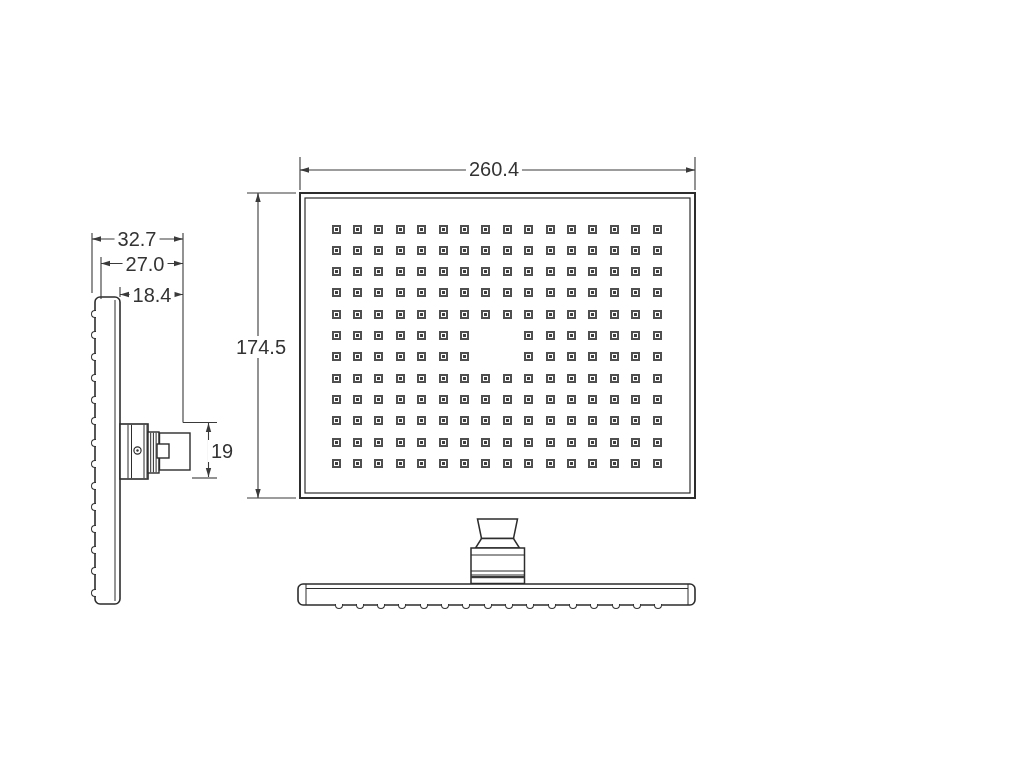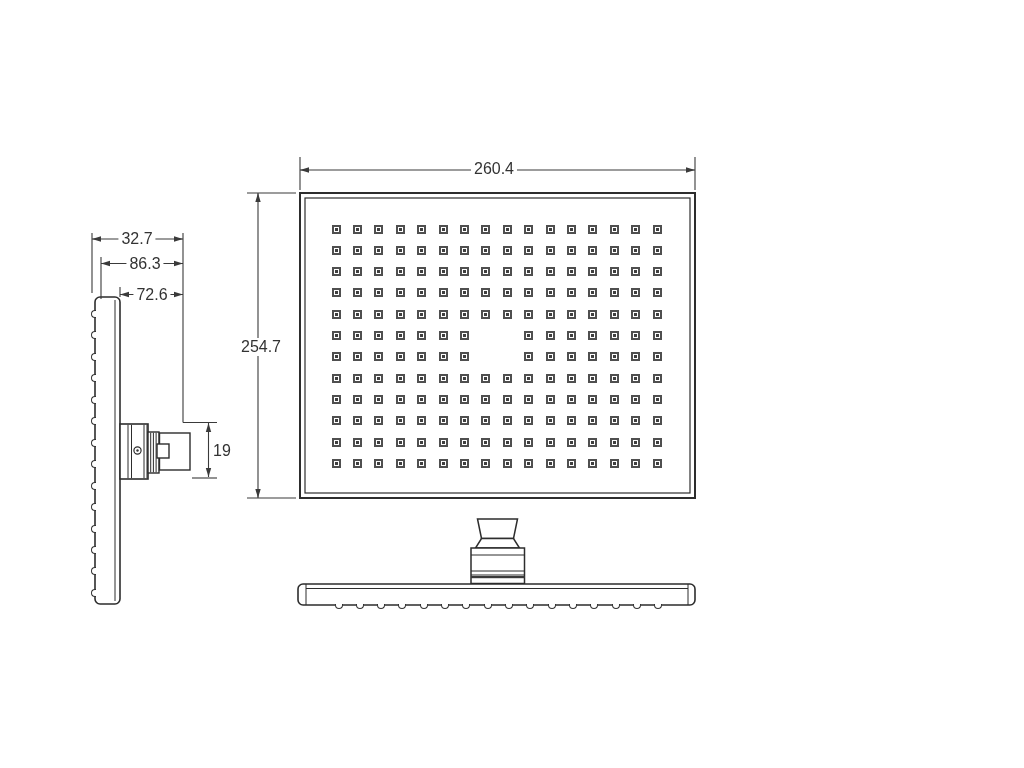--- a/index.html
+++ b/index.html
@@ -3,21 +3,21 @@
 <meta charset="utf-8">
 <style>
   html,body{margin:0;padding:0;background:#fff;}
   #canvas{
     position:relative;width:1024px;height:768px;background:#ffffff;
     font-family:"Liberation Sans", sans-serif;overflow:hidden;
   }
   svg{position:absolute;left:0;top:0;}
   .dim-label{
     position:absolute;transform:translate(-50%,-50%);
-    background:#ffffff;color:#333;font-size:16px;line-height:1;
+    background:#ffffff;color:#333;font-size:20px;line-height:1;
     padding:1px 3px;white-space:nowrap;
   }
   .nozzle{
     position:absolute;width:9px;height:9px;box-sizing:border-box;
     border:2px solid #4f4f4f;background:#fff;
   }
   .nozzle::after{
     content:"";position:absolute;left:1px;top:1px;width:3px;height:3px;background:#3f3f3f;
   }
   .side-bump{
@@ -341,18 +341,18 @@
       <div class="bottom-bump" style="left: 526.47px; top: 604px;"></div>
       <div class="bottom-bump" style="left: 547.8px; top: 604px;"></div>
       <div class="bottom-bump" style="left: 569.13px; top: 604px;"></div>
       <div class="bottom-bump" style="left: 590.46px; top: 604px;"></div>
       <div class="bottom-bump" style="left: 611.79px; top: 604px;"></div>
       <div class="bottom-bump" style="left: 633.12px; top: 604px;"></div>
       <div class="bottom-bump" style="left: 654.45px; top: 604px;"></div>
     </div>
 
   <div class="dim-label" style="left:494px;top:169px;">260.4</div>
-  <div class="dim-label" style="left:261px;top:347px;">254.7</div>
+  <div class="dim-label" style="left:261px;top:347px;">174.5</div>
   <div class="dim-label" style="left:137px;top:239px;">32.7</div>
-  <div class="dim-label" style="left:145px;top:264px;">86.3</div>
-  <div class="dim-label" style="left:152px;top:295px;">72.6</div>
+  <div class="dim-label" style="left:145px;top:264px;">27.0</div>
+  <div class="dim-label" style="left:152px;top:295px;">18.4</div>
   <div class="dim-label" style="left:222px;top:451px;">19</div>
 </div>
 
 </body></html>

